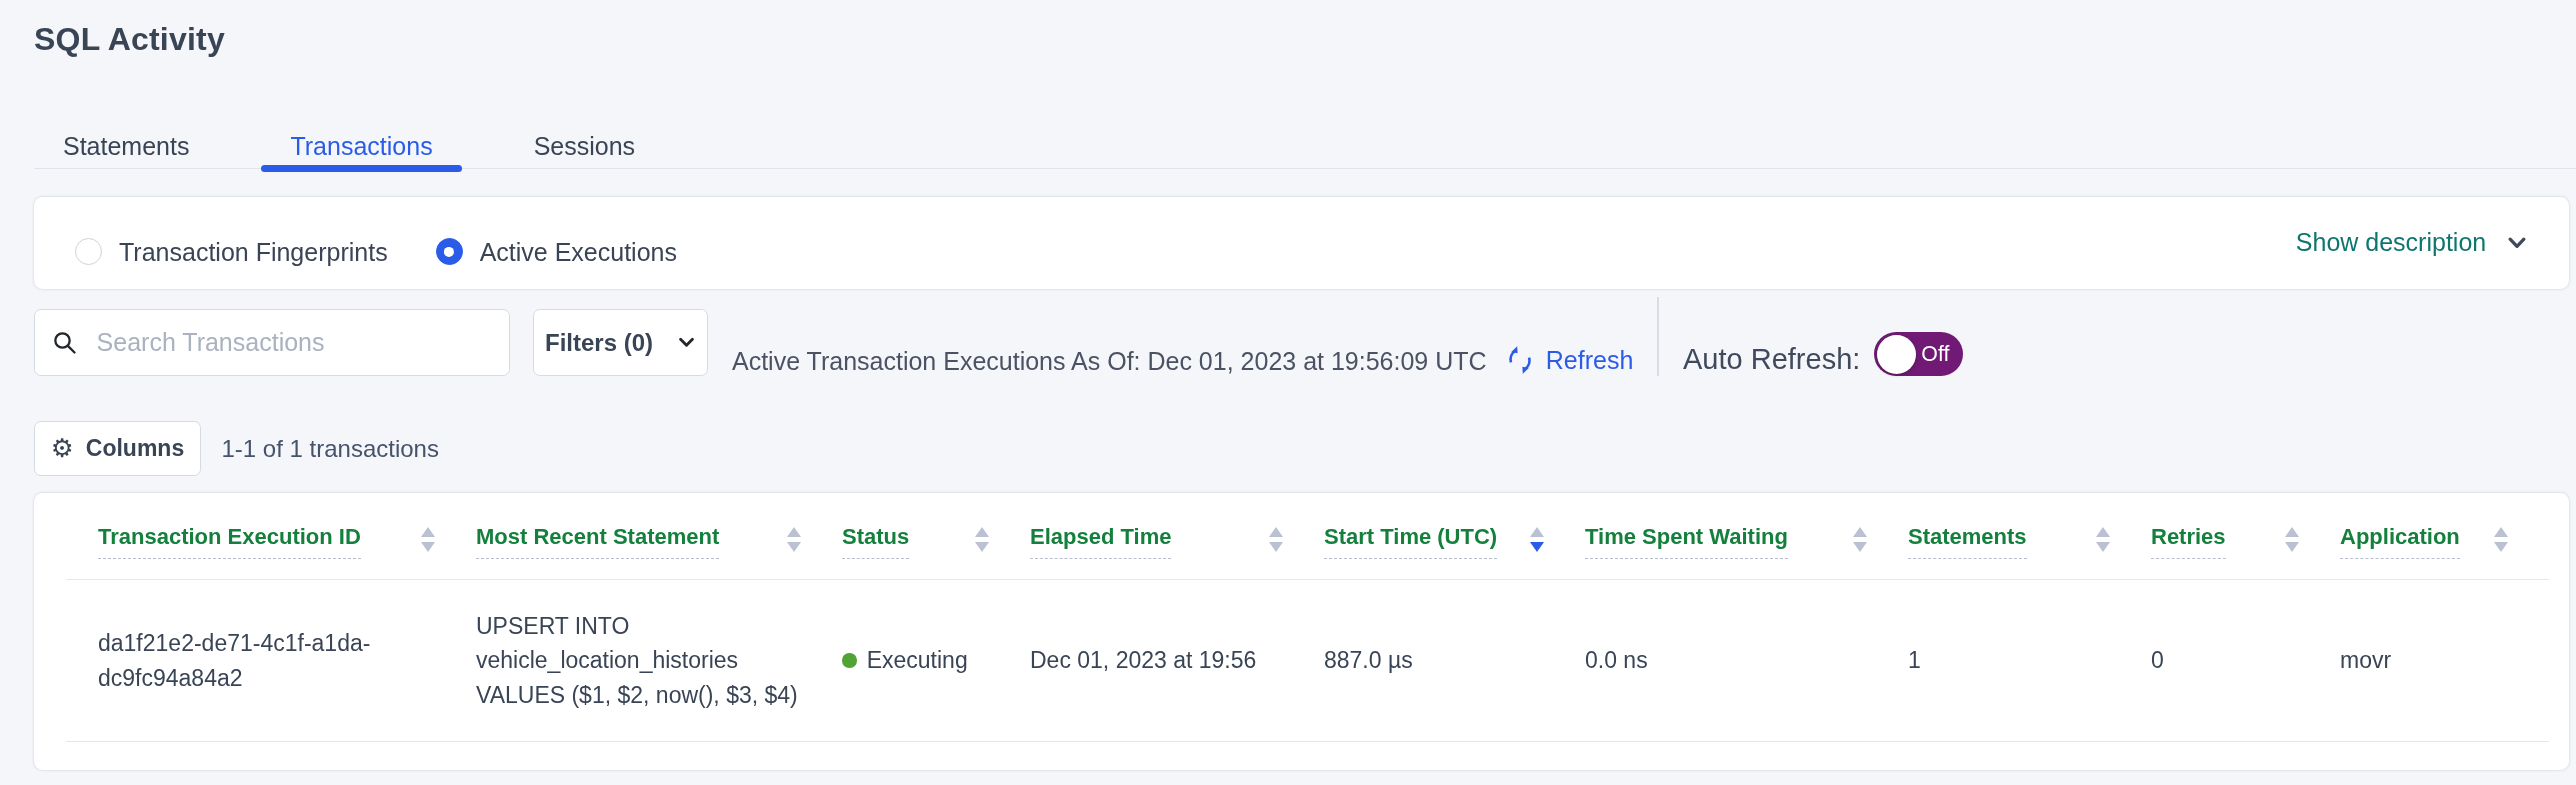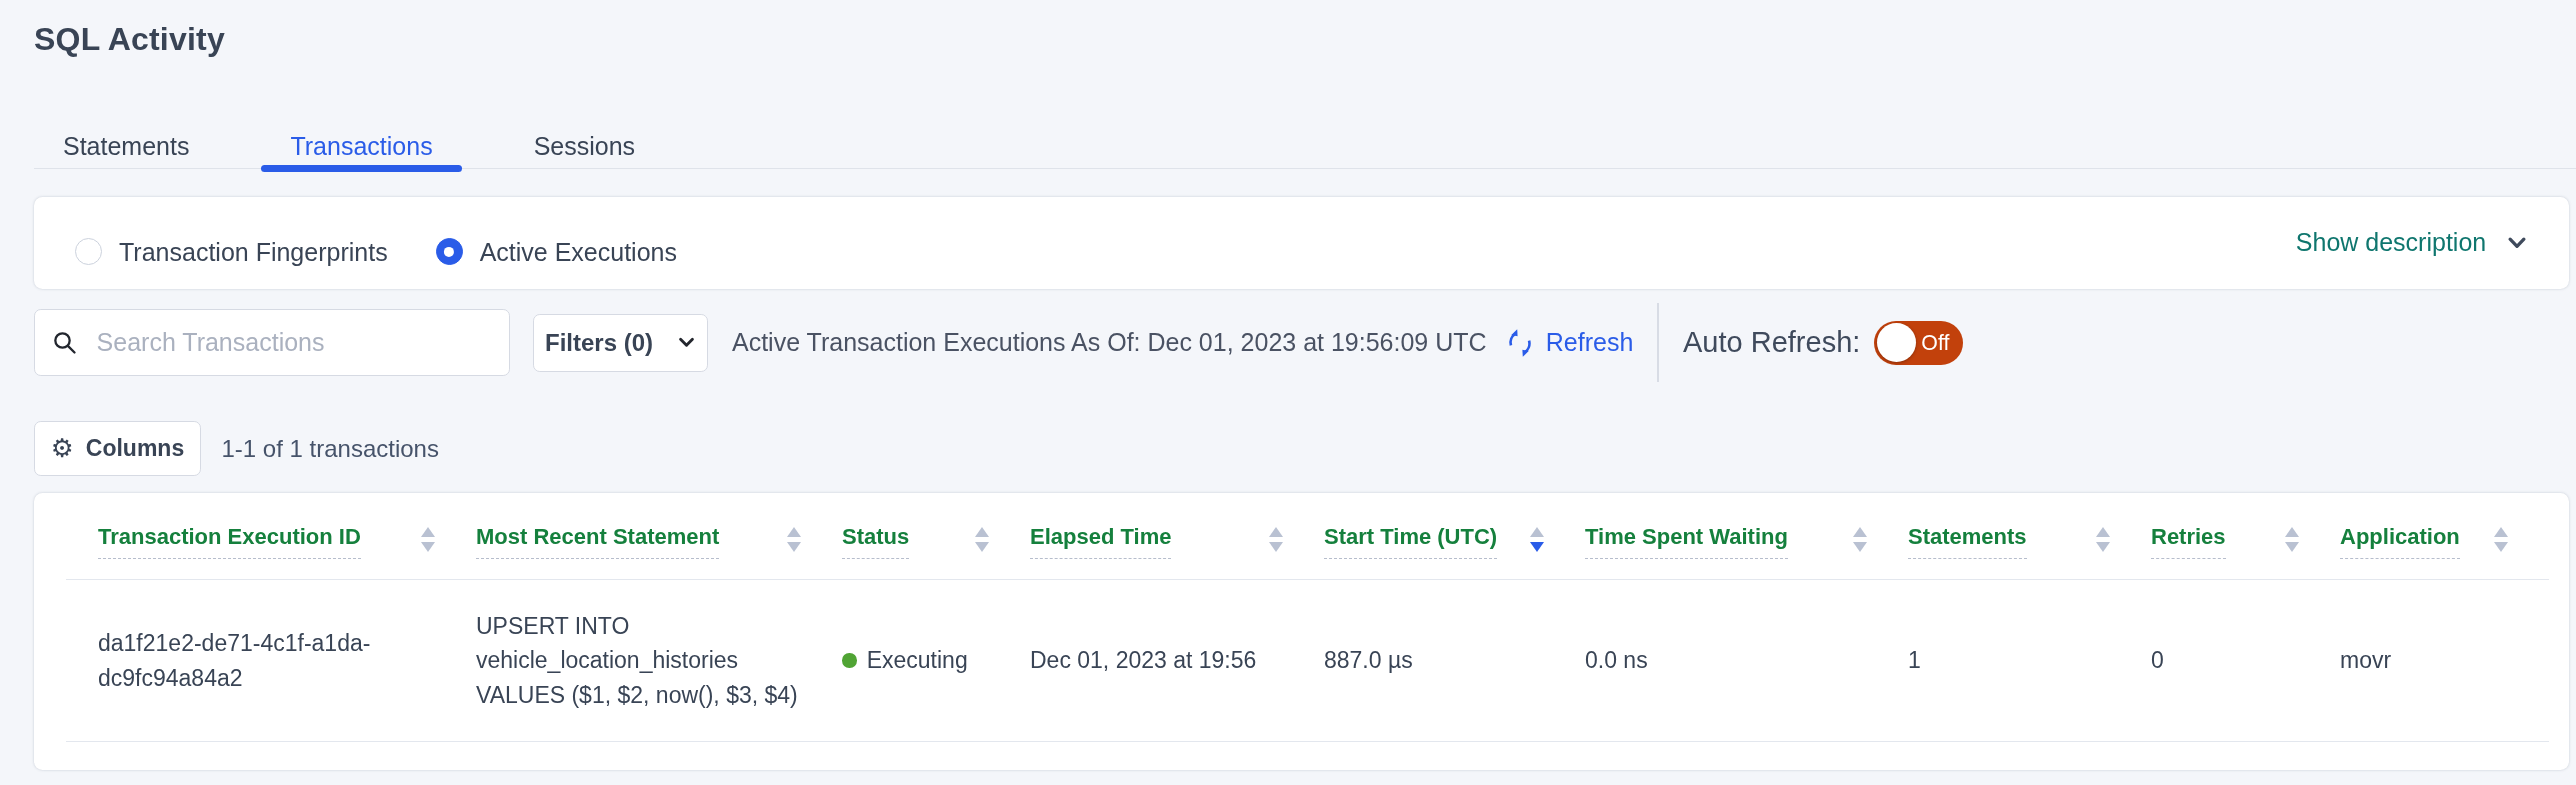--- a/index.html
+++ b/index.html
@@ -88,21 +88,21 @@
     display: flex; align-items: center; gap: 20px;
     font-size: 25px; color: #0f766e; cursor: pointer;
   }
   .chev { width: 22px; height: 22px; color: #3f4a5c; }
 
   
   .toolbar {
     margin: 20.5px 6.8px 0 34px;
     height: 67px;
     display: flex;
-    align-items: center;
+    align-items: flex-end;
   }
   .search-box {
     width: 476px; height: 67px;
     background: #fff;
     border: 1.7px solid #d6dae3;
     border-radius: 6.8px;
     display: flex; align-items: center;
     padding: 0 17px;
   }
   .search-box svg { flex: 0 0 auto; }
@@ -120,42 +120,42 @@
     background: #fff;
     border: 1.7px solid #d6dae3;
     border-radius: 6.8px;
     display: flex; align-items: center; justify-content: center;
     font-family: inherit;
     color: #394455;
     cursor: pointer;
   }
   .filters-btn {
     margin-left: 23px;
-    width: 175px; height: 58px;
+    width: 175px; height: 67px;
     gap: 24px;
     font-size: 24px; font-weight: 700;
   }
   .filters-btn .chev { width: 19px; height: 19px; }
   .asof { margin-left: 24px; font-size: 25px; color: #4a5263; white-space: nowrap; }
   .refresh {
     margin-left: 17px;
     display: flex; align-items: center; gap: 10.2px;
     color: var(--accent, #2a5ce8);
     font-size: 25px;
     cursor: pointer;
     white-space: nowrap;
   }
   .vdivider { width: 1.7px; height: 79px; background: #d8dce5; margin: 0 24px; }
   .auto-label { font-size: 29px; color: #3f4a5c; white-space: nowrap; }
   .toggle {
     margin-left: 13.7px;
     position: relative;
     width: 89px; height: 44px;
     border-radius: 22px;
-    background: #c2410c;
+    background: #701a75;
     cursor: pointer;
     flex: 0 0 auto;
   }
   .toggle .knob {
     position: absolute; left: 2.6px; top: 2.6px;
     width: 39px; height: 39px;
     border-radius: 50%;
     background: #fff;
     box-shadow: 0 0.9px 3.4px rgba(0,0,0,0.3);
   }

